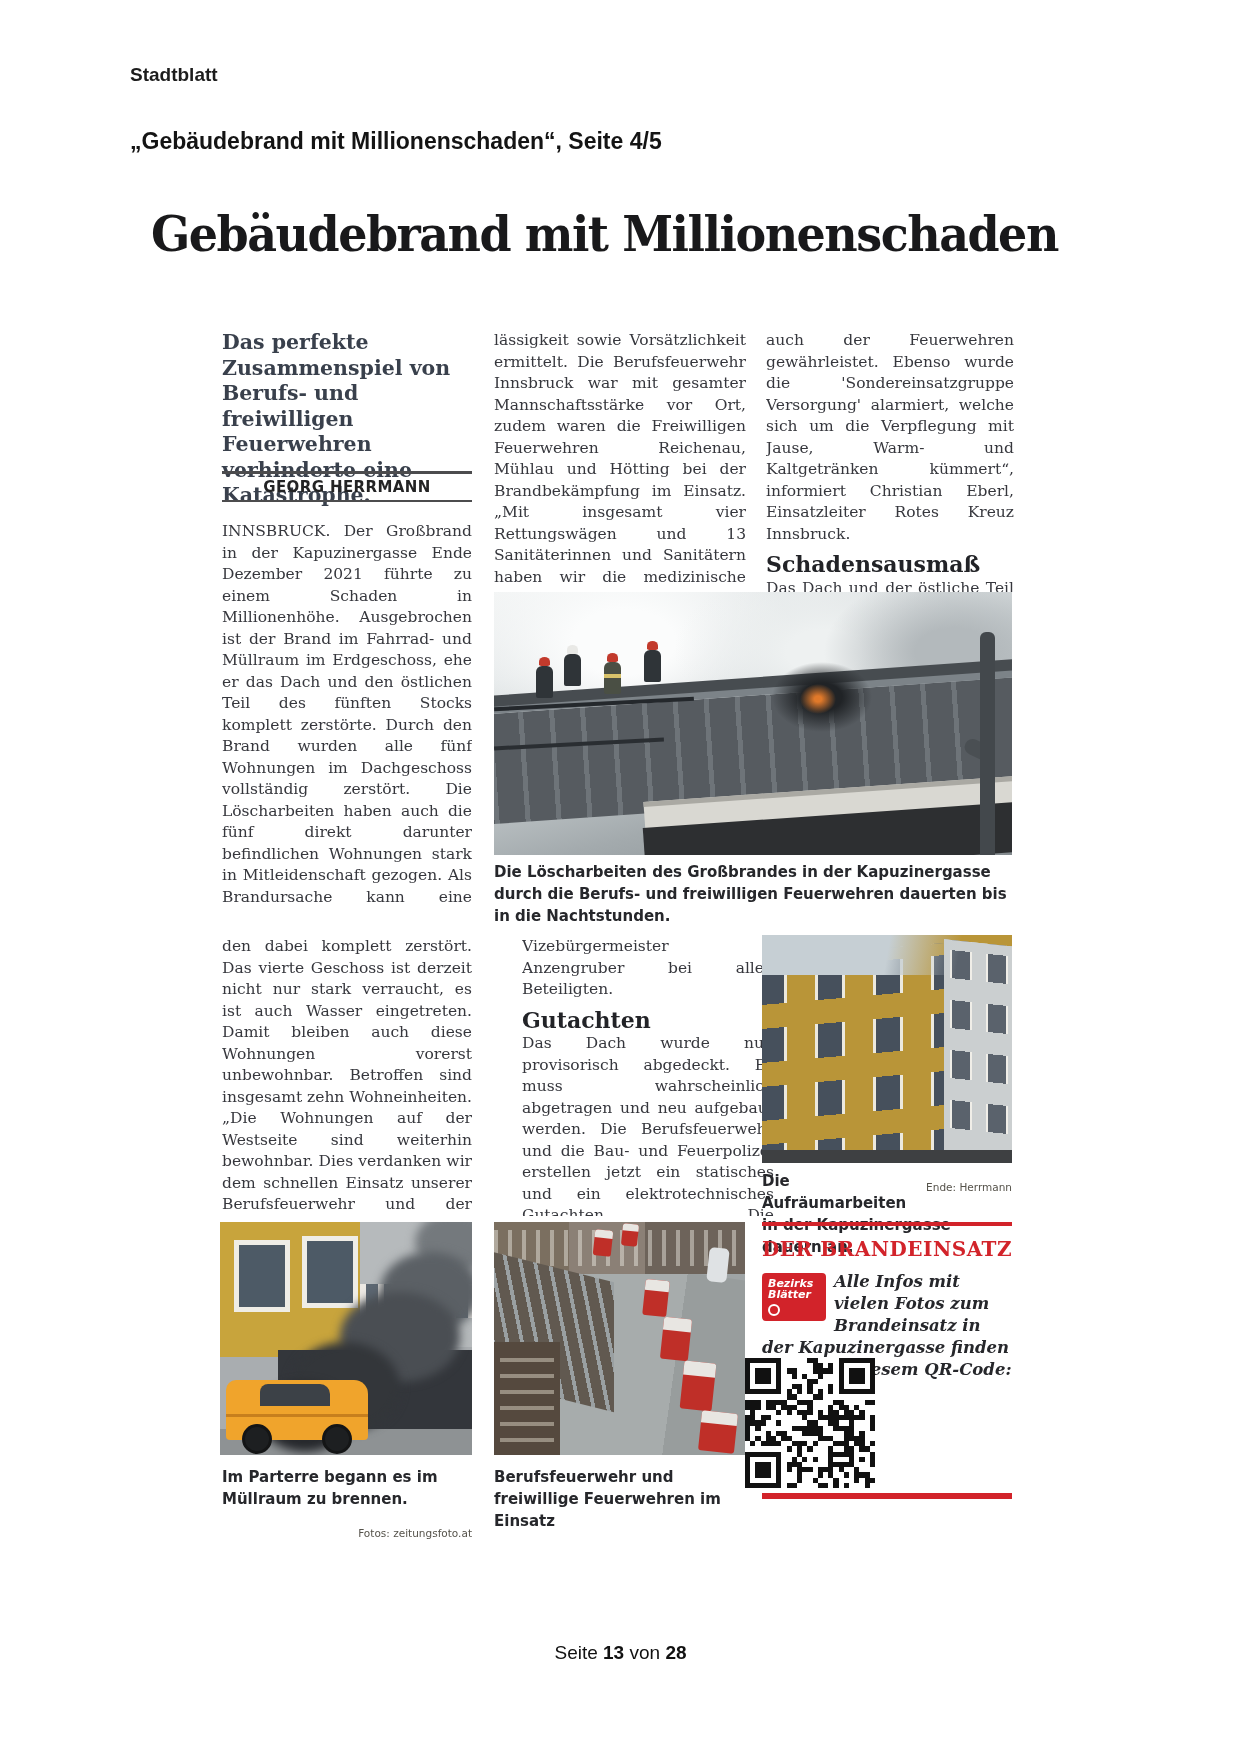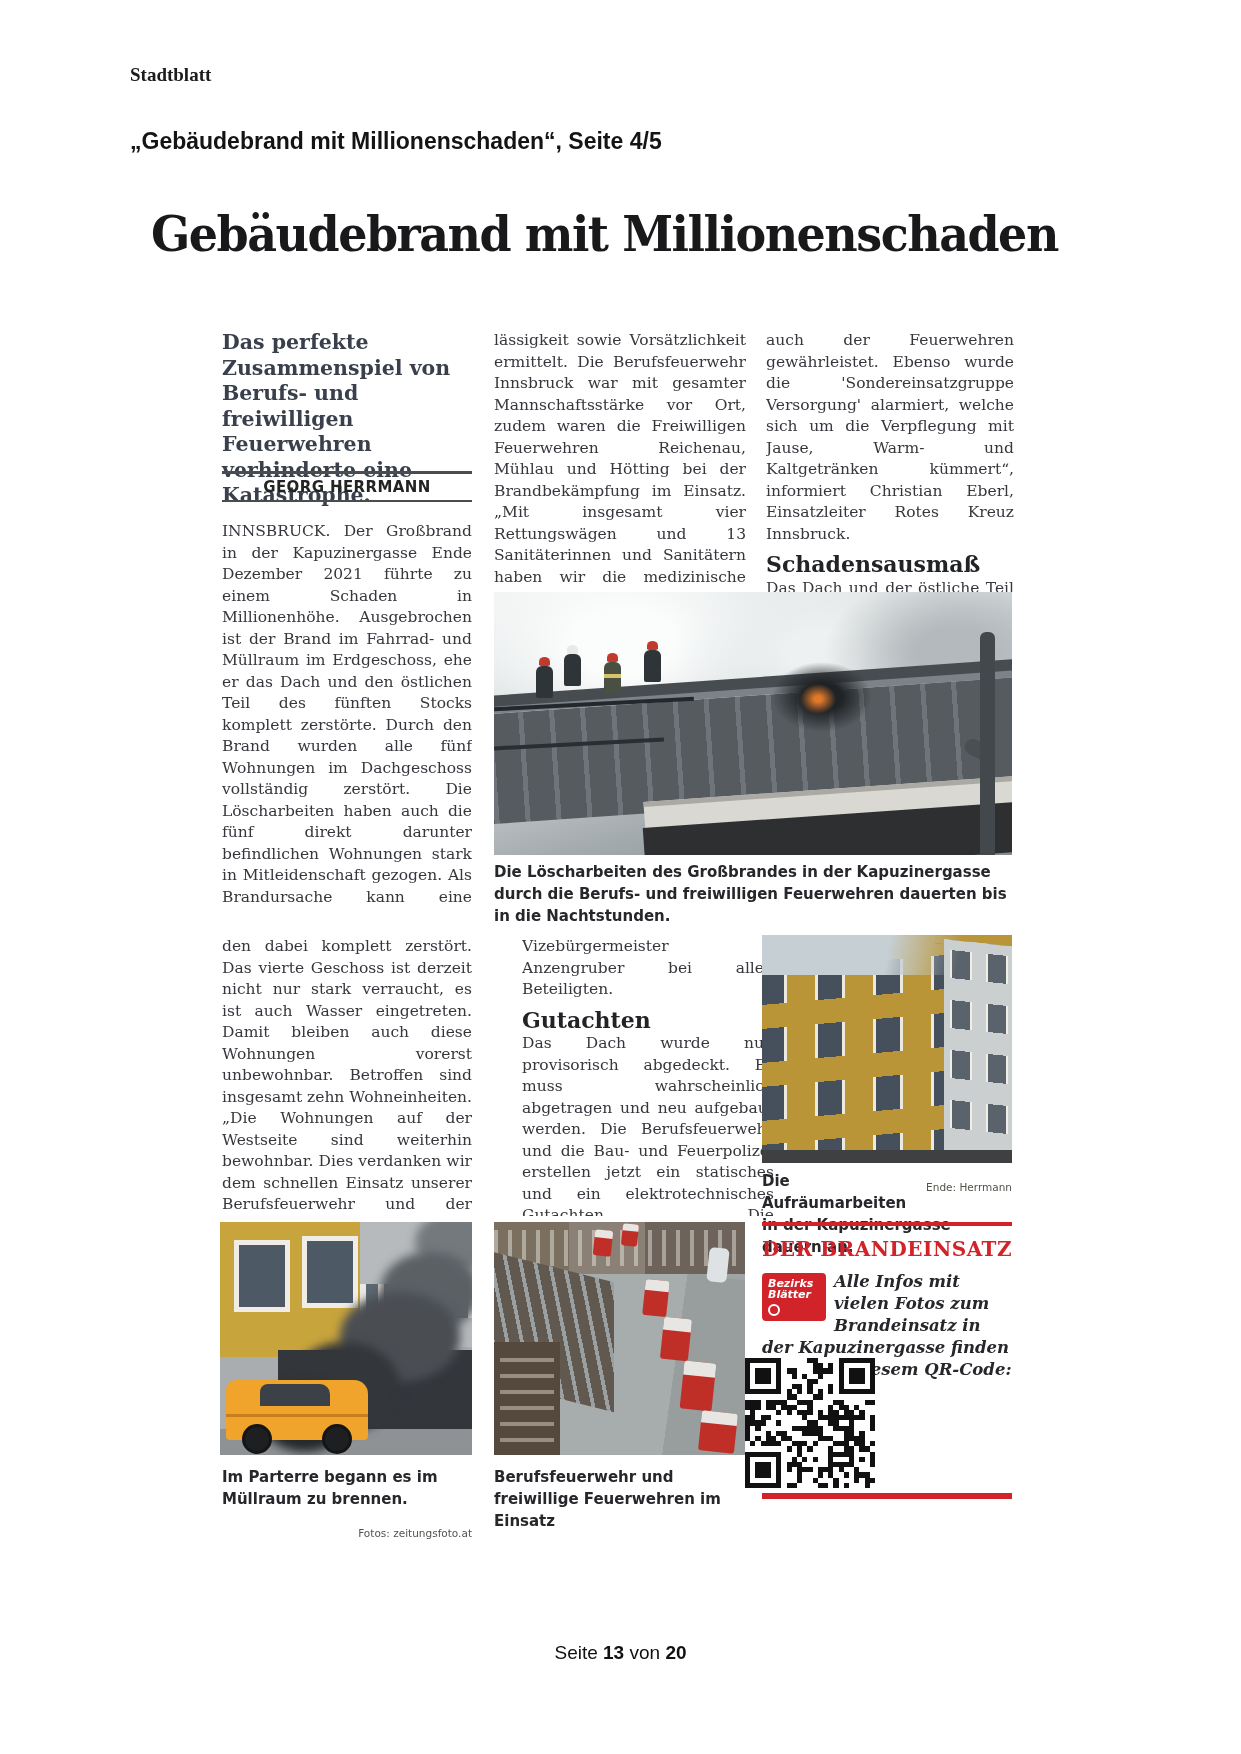--- a/index.html
+++ b/index.html
@@ -1,21 +1,21 @@
 <!DOCTYPE html>
 <html><head>
 <meta charset="utf-8">
 <style>
   html,body{margin:0;padding:0;}
   body{width:1241px;height:1754px;position:relative;background:#ffffff;
        font-family:"DejaVu Serif",serif;color:#303136;overflow:hidden;}
   .abs{position:absolute;}
 
   
-  .doc-header{left:130px;top:64px;font-family:Liberation Serif, serif;
+  .doc-header{left:130px;top:64px;font-family:Liberation Sans, sans-serif;
               font-weight:bold;font-size:19px;color:#1c1c1c;}
   .doc-subtitle{left:130px;top:128px;font-family:"Liberation Sans",sans-serif;
                 font-weight:bold;font-size:23px;color:#141414;}
   .doc-footer{left:0;top:1642px;width:1241px;text-align:center;
               font-family:"Liberation Sans",sans-serif;font-size:19px;color:#111;}
   .doc-footer .b{font-weight:bold;}
 
   
   .headline{left:151px;top:205px;width:870px;font-family:"DejaVu Serif",serif;
             font-weight:bold;font-size:46px;letter-spacing:-1.5px;color:#19191b;
@@ -905,14 +905,14 @@
   <div class="truck t3"></div>
   <div class="truck t4"></div>
   <div class="st-car2"></div>
 </div>
 <div class="abs caption cap-street">Berufsfeuerwehr und freiwillige Feuerwehren im Einsatz</div>
 
 <div class="abs doc-footer">
   <span>Seite</span>
   <span class="b">13</span>
   <span>von</span>
-  <span class="b">20</span>
+  <span class="b">28</span>
 </div>
 
 </body></html>

